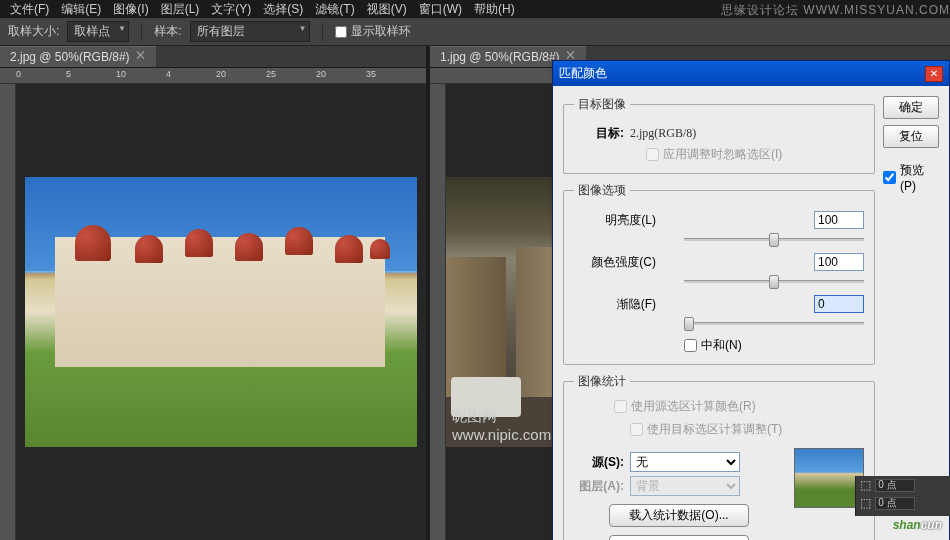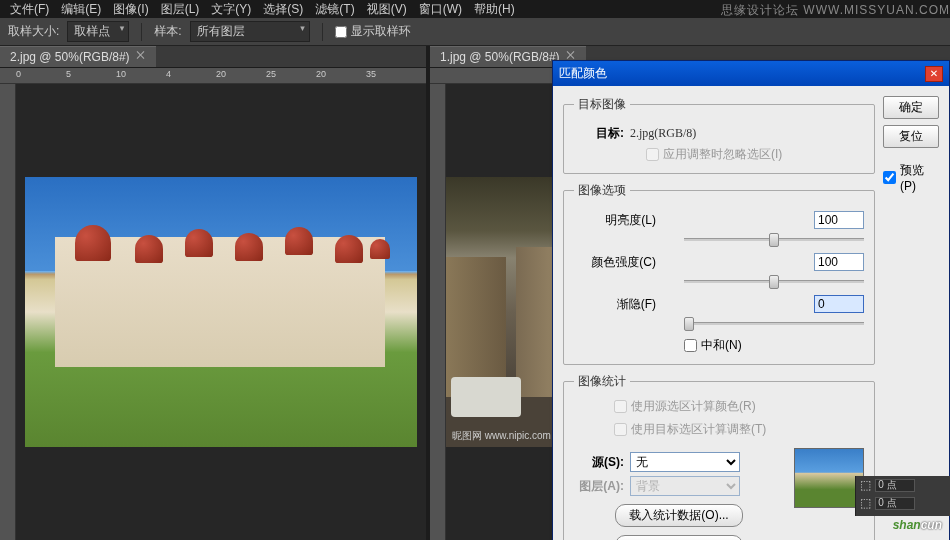--- a/index.html
+++ b/index.html
@@ -48,21 +48,21 @@
 .d4 { left: 210px; top: 56px; }
 .d5 { left: 260px; top: 50px; }
 .d6 { left: 310px; top: 58px; }
 .d7 { left: 345px; top: 62px; width: 20px; height: 20px; }
 
 
 .img-street { width: 120px; height: 270px; background: linear-gradient(to bottom, #3a3828 0%, #5a5640 20%, #888270 30%, #6a6050 50%, #4a4238 80%); position: relative; }
 .street-building { position: absolute; left: 0; top: 80px; width: 60px; height: 140px; background: linear-gradient(to right, #8a7858, #6a5a42); }
 .street-building2 { position: absolute; right: 0; top: 70px; width: 50px; height: 150px; background: linear-gradient(to left, #9a8868, #7a6a52); }
 .street-van { position: absolute; left: 5px; bottom: 30px; width: 70px; height: 40px; background: #d8d8d0; border-radius: 4px; }
-.street-wm { position: absolute; left: 6px; bottom: 4px; color: #ccc; font-size: 10px; }
+.street-wm { position: absolute; left: 6px; bottom: 4px; color: #ccc; font-size: 15px; }
 
 
 .dialog { position: absolute; left: 552px; top: 60px; width: 398px; background: #ececec; border: 1px solid #0a246a; box-shadow: 2px 2px 4px rgba(0,0,0,0.3); }
 .dlg-title { background: linear-gradient(to bottom, #0a5fdb, #0044b8); color: #fff; padding: 4px 6px; font-weight: normal; display: flex; justify-content: space-between; align-items: center; }
 .dlg-close { width: 18px; height: 16px; background: #e04030; border: 1px solid #a02010; color: #fff; display: flex; align-items: center; justify-content: center; font-size: 10px; cursor: pointer; }
 .dlg-body { padding: 10px; display: flex; gap: 8px; }
 .dlg-main { flex: 1; }
 .dlg-side { width: 78px; display: flex; flex-direction: column; gap: 6px; }
 
 .dlg-btn { background: linear-gradient(to bottom, #fff, #e0e0e0); border: 1px solid #888; padding: 2px 0; text-align: center; cursor: pointer; border-radius: 2px; }
@@ -86,21 +86,21 @@
 .slider-track { position: absolute; left: 0; right: 0; top: 5px; height: 3px; background: #ccc; border-top: 1px solid #999; }
 .slider-thumb { position: absolute; top: 0; width: 10px; height: 14px; background: linear-gradient(to bottom, #f0f0f0, #c0c0c0); border: 1px solid #888; border-radius: 2px; }
 
 select.combo { width: 110px; border: 1px solid #7a9ac0; background: #fff; padding: 1px; }
 select.combo.disabled-combo { background: #e8e8e8; color: #999; }
 
 .thumb-preview { width: 70px; height: 60px; border: 1px solid #666; background: linear-gradient(to bottom, #3a7fc8 0%, #5a9fe0 40%, #d8c8a0 42%, #5a8530 70%); margin-left: auto; }
 
 .stats-row { display: flex; align-items: flex-start; gap: 10px; }
 .stats-left { flex: 1; }
-.btn-wide { display: block; width: 128px; margin: 8px auto; background: linear-gradient(to bottom, #fff, #e0e0e0); border: 1px solid #888; padding: 2px 0; text-align: center; border-radius: 10px; }
+.btn-wide { display: block; width: 140px; margin: 8px auto; background: linear-gradient(to bottom, #fff, #e0e0e0); border: 1px solid #888; padding: 2px 0; text-align: center; border-radius: 4px; }
 
 
 .right-panel { position: absolute; right: 0; top: 476px; width: 95px; height: 40px; background: #3a3a3a; border-left: 1px solid #222; }
 .rp-row { display: flex; align-items: center; padding: 2px 4px; color: #ccc; font-size: 10px; gap: 4px; }
 .rp-input { width: 40px; background: #2a2a2a; border: 1px solid #555; color: #ccc; font-size: 10px; padding: 0 2px; }
 
 
 .wm-top { position: absolute; right: 0; top: 2px; color: #888; font-size: 12px; letter-spacing: 1px; }
 .wm-logo { position: absolute; right: 8px; bottom: 6px; font-size: 20px; font-weight: bold; font-style: italic; }
 .wm-logo .g { color: #4a9030; } .wm-logo .w { color: #fff; text-shadow: 0 0 2px #000; }
@@ -248,21 +248,21 @@
           <span>中和(N)</span>
         </label>
       </fieldset>
 
       <fieldset>
         <legend>图像统计</legend>
         <label class="field-check disabled" style="margin-left:40px">
           <input type="checkbox" disabled="" style="">
           <span>使用源选区计算颜色(R)</span>
         </label>
-        <label class="field-check disabled" style="margin-left:40px;margin-top:6px">
+        <label class="field-check disabled" style="margin-left:56px;margin-top:6px">
           <input type="checkbox" disabled="" style="">
           <span>使用目标选区计算调整(T)</span>
         </label>
 
         <div class="stats-row" style="margin-top:10px">
           <div class="stats-left">
             <div class="field-row">
               <span class="field-label">源(S):</span>
               <select class="combo"><option>无</option></select>
             </div>

